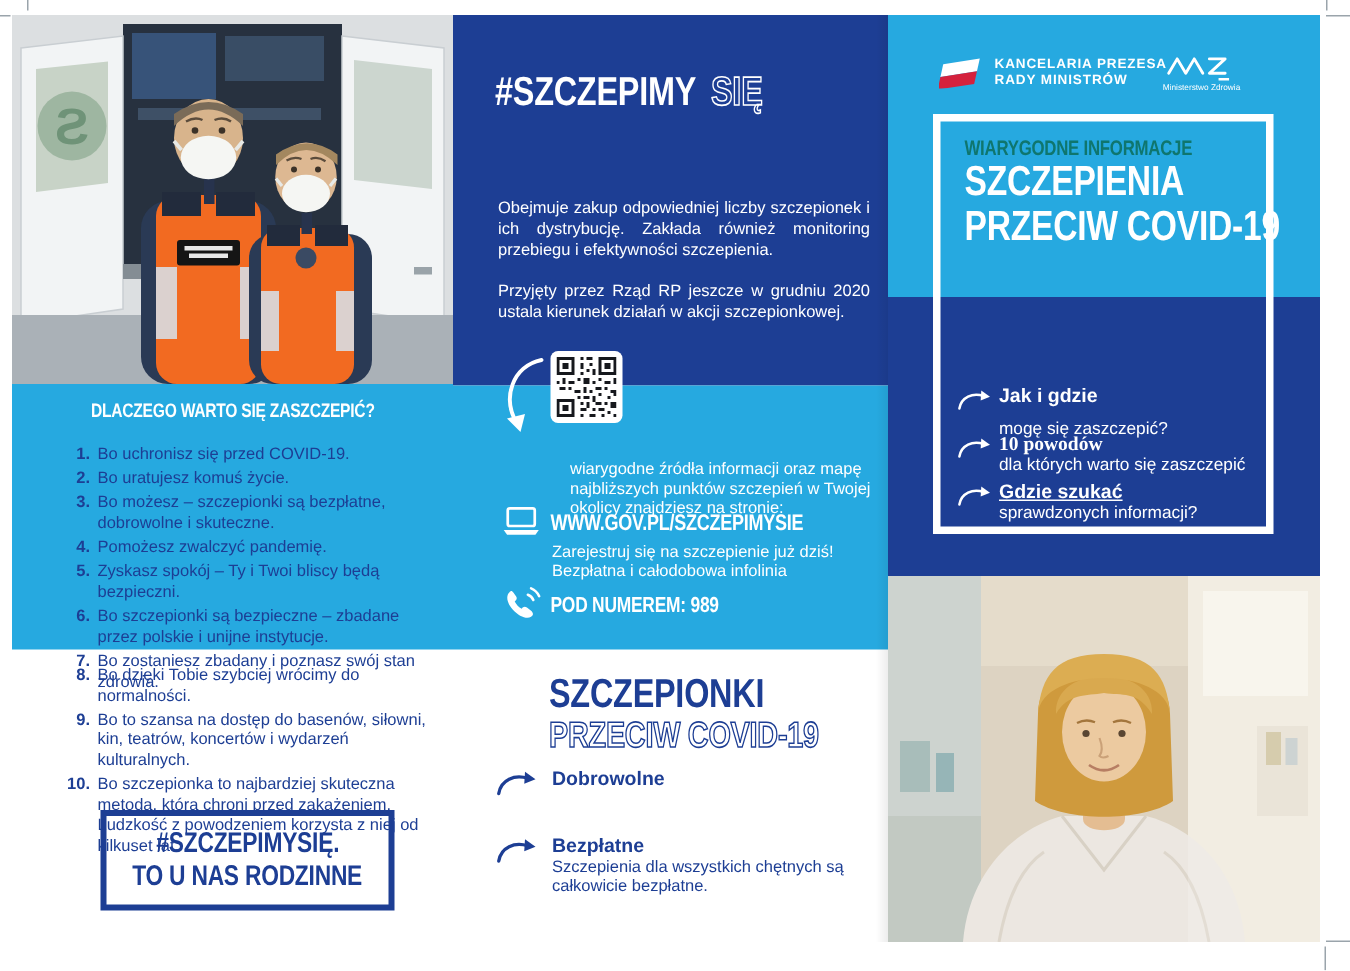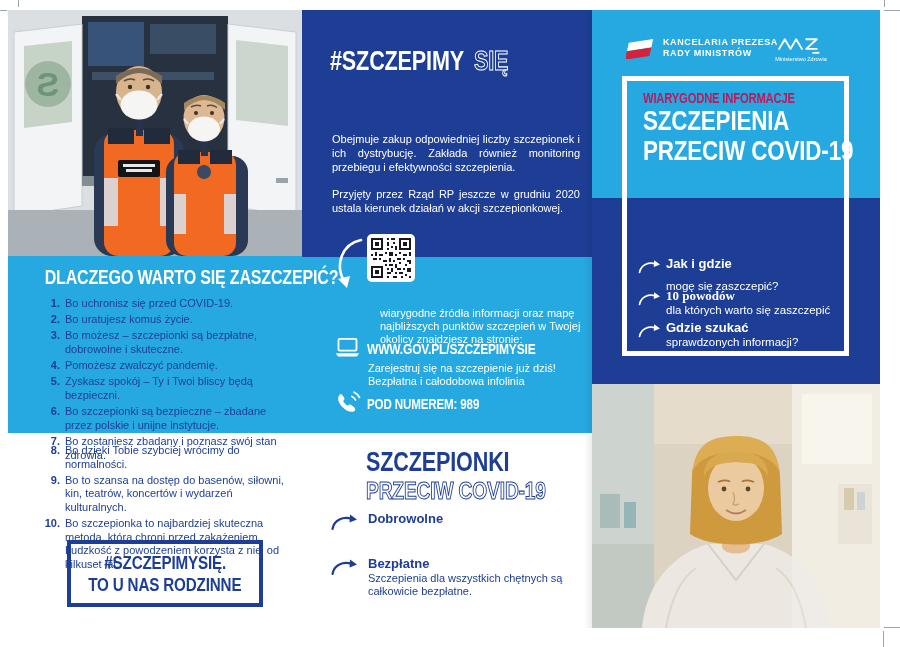--- a/index.html
+++ b/index.html
@@ -33,21 +33,21 @@
         background:linear-gradient(to right,rgba(0,0,0,0),rgba(0,0,0,.07));pointer-events:none;}
   
   #hashtag{left:330px;top:46px;font-size:27px;color:#fff;}
   .mid-p{left:332px;width:248px;color:#fff;font-size:11px;line-height:13.8px;
          text-align:justify;margin:0;}
   #mid-p1{top:82px;}
   #mid-p2{top:133px;}
   #mid-p3{top:188px;}
   .mid-p b{font-size:12px;}
   
-  #why-head{left:8px;top:266px;width:294px;text-align:center;color:#fff;font-size:20px;}
+  #why-head{left:8px;top:266px;width:294px;text-align:center;color:#fff;font-size:13px;}
   .reasons{left:8px;width:288px;margin:0;padding:0;list-style:none;color:#1d3e94;
            font-size:11px;line-height:13.6px;}
   #reasons-1{top:297px;}
   #reasons-2{top:444px;}
   .reasons li{position:relative;padding-left:57px;padding-right:6px;margin-bottom:2.6px;}
   .reasons .num{position:absolute;left:10px;width:42px;text-align:right;font-weight:700;}
   
   #family-box{left:67px;top:540px;width:196px;height:67px;border:4px solid #1d3e94;
               box-sizing:border-box;display:flex;flex-direction:column;align-items:center;
               justify-content:center;color:#1d3e94;font-size:19px;line-height:22px;}
@@ -71,28 +71,28 @@
   .feature-text{left:368px;width:222px;color:#1d3e94;font-size:11px;line-height:13.4px;margin:0;}
   #feat-text-1{top:527px;} #feat-text-2{top:572px;}
   
   #flag-icon{left:626px;top:36px;width:30px;height:23px;}
   #kprm-text{left:663px;top:37px;color:#fff;font-size:9px;font-weight:700;
              letter-spacing:.6px;line-height:11px;}
   #mz-logo{left:776px;top:34px;width:50px;height:21px;}
   #mz-caption{left:766px;top:56px;width:70px;text-align:center;color:#fff;font-size:5.5px;}
   #info-box{left:622px;top:76px;width:227px;height:280px;border:5px solid #fff;
             box-sizing:border-box;background:transparent;}
-  #kicker{left:643px;top:90px;color:#be185d;font-size:14px;text-align:right;}
+  #kicker{left:643px;top:90px;color:#0f766e;font-size:14px;text-align:right;}
   #rtitle{left:643px;top:106px;color:#fff;font-size:28px;line-height:30px;}
   #rintro{left:644px;top:203px;width:198px;color:#fff;font-size:12px;line-height:15.2px;margin:0;}
   #rintro b{font-size:13.5px;}
   .link-icon{left:638px;width:24px;height:15px;color:#fff;}
   #link-icon-1{top:259px;} #link-icon-2{top:291px;} #link-icon-3{top:323px;}
   .link-title{left:666px;color:#fff;font-weight:700;font-size:13px;}
-  #link-title-1{top:256px;} #link-title-2{top:288px;font-family:Liberation Serif, serif;} #link-title-3{top:320px;}
+  #link-title-1{top:256px;} #link-title-2{top:288px;font-family:Liberation Serif, serif;} #link-title-3{top:320px;text-decoration:underline;}
   .link-sub{left:666px;color:#fff;font-size:11.5px;}
   #link-sub-1{top:280px;} #link-sub-2{top:304px;} #link-sub-3{top:336px;}
   
   .crop{background:#9aa4ab;pointer-events:none;}
   #crop-tl-h{left:0;top:10px;width:7px;height:1px;}
   #crop-tl-v{left:18px;top:0;width:1px;height:7px;}
   #crop-tr-h{left:884px;top:10px;width:16px;height:1px;}
   #crop-tr-v{left:884px;top:0;width:1px;height:7px;}
   #crop-br-h{left:884px;top:627px;width:16px;height:1px;}
   #crop-br-v{left:883px;top:631px;width:1px;height:16px;}

